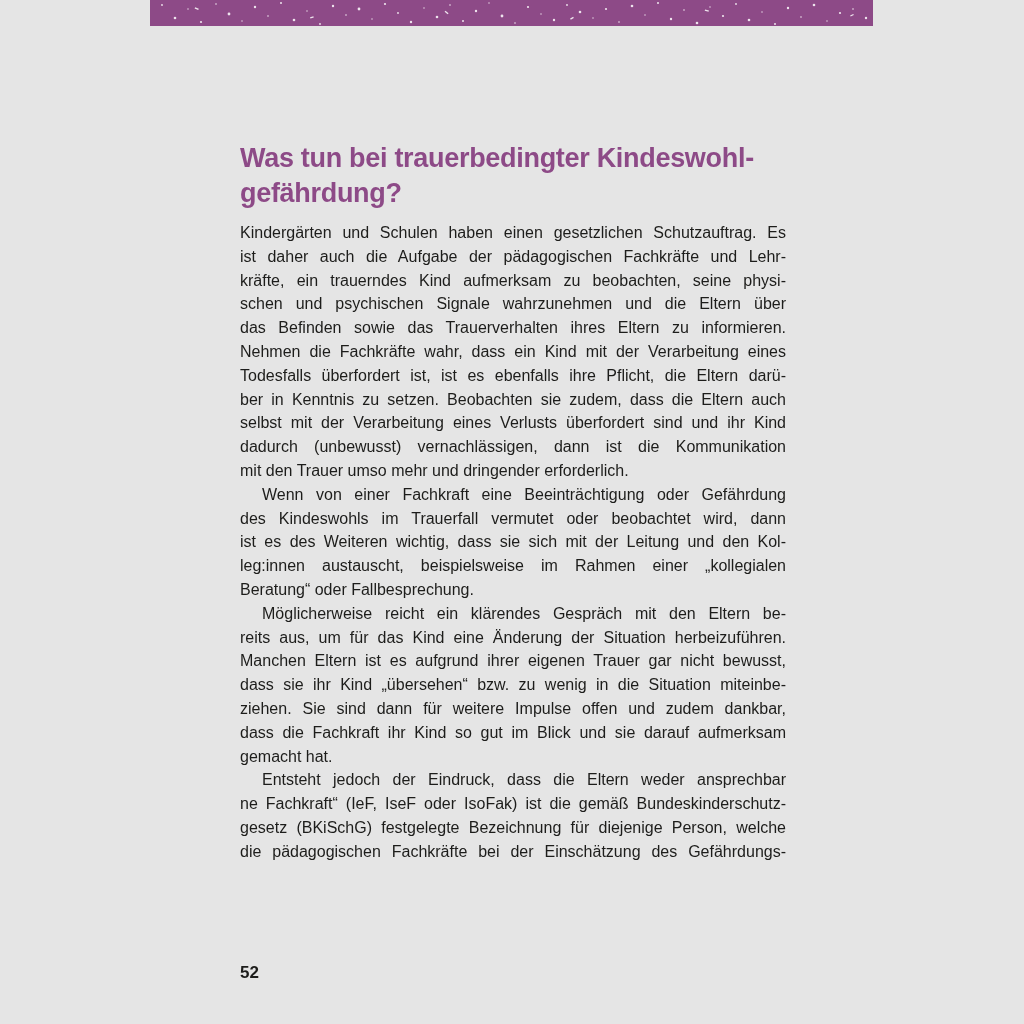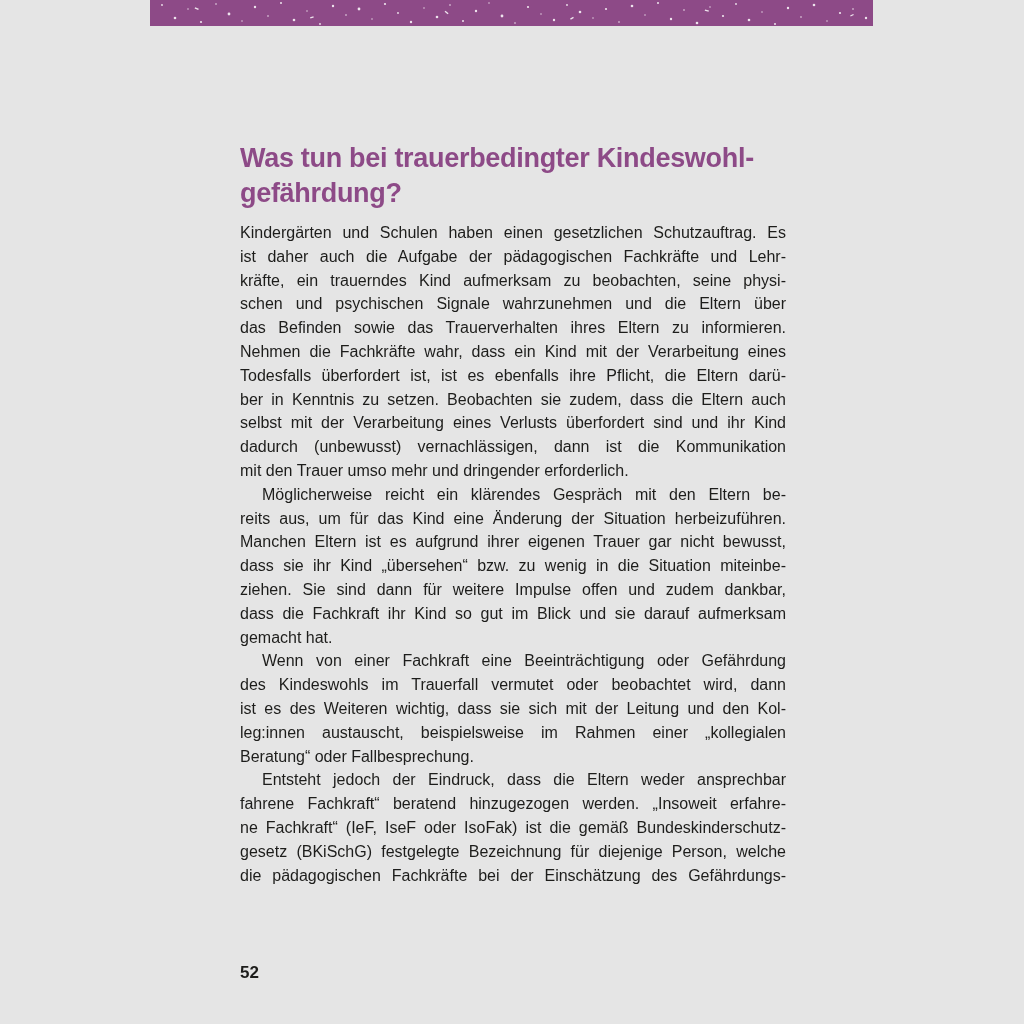--- a/index.html
+++ b/index.html
@@ -162,38 +162,37 @@
         <div class="line">schen und psychischen Signale wahrzunehmen und die Eltern über</div>
         <div class="line">das Befinden sowie das Trauerverhalten ihres Eltern zu informieren.</div>
         <div class="line">Nehmen die Fachkräfte wahr, dass ein Kind mit der Verarbeitung eines</div>
         <div class="line">Todesfalls überfordert ist, ist es ebenfalls ihre Pflicht, die Eltern darü-</div>
         <div class="line">ber in Kenntnis zu setzen. Beobachten sie zudem, dass die Eltern auch</div>
         <div class="line">selbst mit der Verarbeitung eines Verlusts überfordert sind und ihr Kind</div>
         <div class="line">dadurch (unbewusst) vernachlässigen, dann ist die Kommunikation</div>
         <div class="line last">mit den Trauer umso mehr und dringender erforderlich.</div>
       </div>
     <div class="para indent">
+        <div class="line">Wenn von einer Fachkraft eine Beeinträchtigung oder Gefährdung</div>
+        <div class="line">des Kindeswohls im Trauerfall vermutet oder beobachtet wird, dann</div>
+        <div class="line">ist es des Weiteren wichtig, dass sie sich mit der Leitung und den Kol-</div>
+        <div class="line">leg:innen austauscht, beispielsweise im Rahmen einer „kollegialen</div>
+        <div class="line last">Beratung“ oder Fallbesprechung.</div>
+      </div>
+    <div class="para indent">
         <div class="line">Möglicherweise reicht ein klärendes Gespräch mit den Eltern be-</div>
         <div class="line">reits aus, um für das Kind eine Änderung der Situation herbeizuführen.</div>
         <div class="line">Manchen Eltern ist es aufgrund ihrer eigenen Trauer gar nicht bewusst,</div>
         <div class="line">dass sie ihr Kind „übersehen“ bzw. zu wenig in die Situation miteinbe-</div>
         <div class="line">ziehen. Sie sind dann für weitere Impulse offen und zudem dankbar,</div>
         <div class="line">dass die Fachkraft ihr Kind so gut im Blick und sie darauf aufmerksam</div>
         <div class="line last">gemacht hat.</div>
       </div>
     <div class="para indent">
-        <div class="line">Wenn von einer Fachkraft eine Beeinträchtigung oder Gefährdung</div>
-        <div class="line">des Kindeswohls im Trauerfall vermutet oder beobachtet wird, dann</div>
-        <div class="line">ist es des Weiteren wichtig, dass sie sich mit der Leitung und den Kol-</div>
-        <div class="line">leg:innen austauscht, beispielsweise im Rahmen einer „kollegialen</div>
-        <div class="line last">Beratung“ oder Fallbesprechung.</div>
-      </div>
-    <div class="para indent">
         <div class="line">Entsteht jedoch der Eindruck, dass die Eltern weder ansprechbar</div>
-        <div class="line">fahrene Fachkraft“ beratend hinzugezogen werden. „Insoweit erfahre-</div>
         <div class="line">ne Fachkraft“ (IeF, IseF oder IsoFak) ist die gemäß Bundeskinderschutz-</div>
         <div class="line">gesetz (BKiSchG) festgelegte Bezeichnung für diejenige Person, welche</div>
         <div class="line">die pädagogischen Fachkräfte bei der Einschätzung des Gefährdungs-</div>
       </div>
   </div>
 
   <div class="page-number">52</div>
 
 </div>
 

